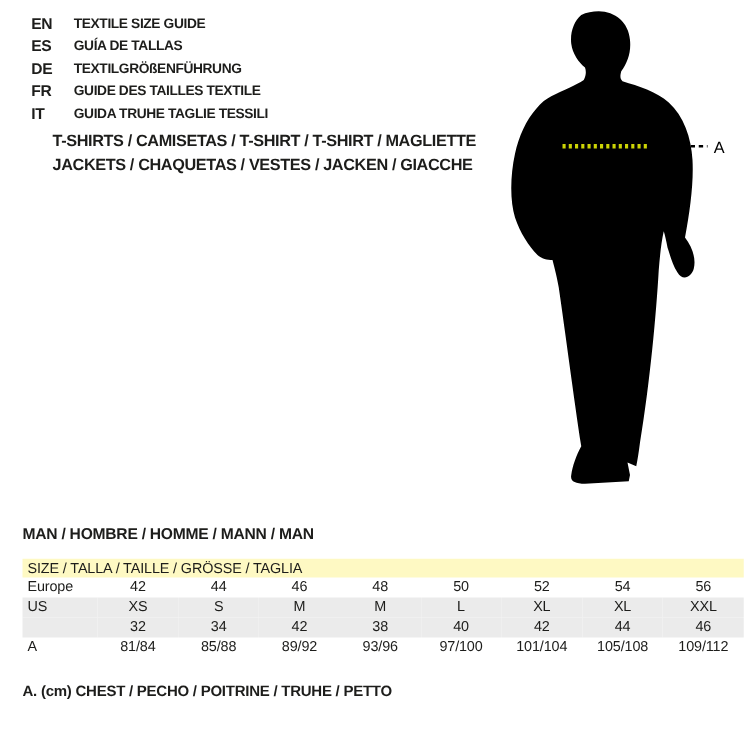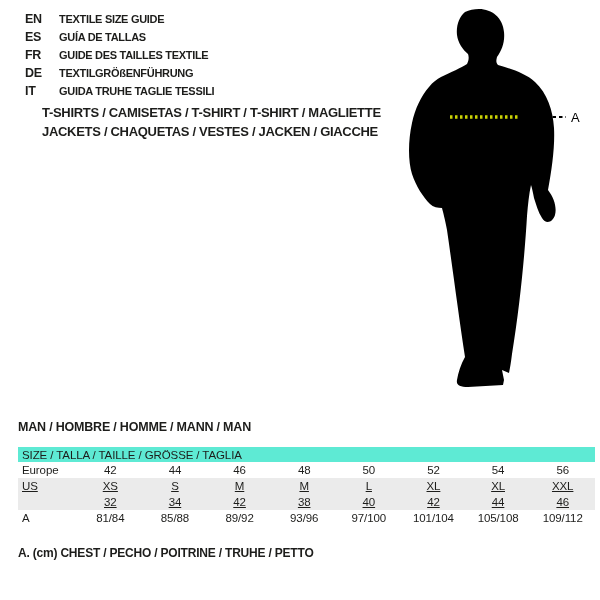--- a/index.html
+++ b/index.html
@@ -44,23 +44,23 @@
   }
 
   
   .size-table{
     position:absolute;left:18px;top:447px;width:577px;
     border-collapse:collapse;table-layout:fixed;
     font-size:11.5px;letter-spacing:-0.1px;
   }
   .size-table td{padding:0;height:16px;vertical-align:middle;}
   .size-table .hdr td{
-    background:#5eead4;height:15px;text-align:left;padding-left:4px;white-space:nowrap;
-  }
-  .size-table .shaded td{background:#ebebeb;text-decoration:underline;}
+    background:#fef9c3;height:15px;text-align:left;padding-left:4px;white-space:nowrap;
+  }
+  .size-table .shaded td{background:#ebebeb;}
   .size-table td.rowlabel{text-align:left;padding-left:4px;margin-top:12px;}
   .size-table td.val{text-align:center;}
 
   
   .footnote{
     position:absolute;left:18px;top:546px;
     font-size:12px;font-weight:700;letter-spacing:-0.2px;white-space:nowrap;
   }
 </style>
 </head>
@@ -71,26 +71,26 @@
   <div class="lang-list">
     <div class="lang-row">
       <span class="lang-code">EN</span>
       <span class="lang-label">TEXTILE SIZE GUIDE</span>
     </div>
     <div class="lang-row">
       <span class="lang-code">ES</span>
       <span class="lang-label">GUÍA DE TALLAS</span>
     </div>
     <div class="lang-row">
+      <span class="lang-code">DE</span>
+      <span class="lang-label">TEXTILGRÖßENFÜHRUNG</span>
+    </div>
+    <div class="lang-row">
       <span class="lang-code">FR</span>
       <span class="lang-label">GUIDE DES TAILLES TEXTILE</span>
-    </div>
-    <div class="lang-row">
-      <span class="lang-code">DE</span>
-      <span class="lang-label">TEXTILGRÖßENFÜHRUNG</span>
     </div>
     <div class="lang-row">
       <span class="lang-code">IT</span>
       <span class="lang-label">GUIDA TRUHE TAGLIE TESSILI</span>
     </div>
   </div>
 
   <div class="garment">
     <div>T-SHIRTS / CAMISETAS / T-SHIRT / T-SHIRT / MAGLIETTE</div>
     <div>JACKETS / CHAQUETAS / VESTES / JACKEN / GIACCHE</div>

